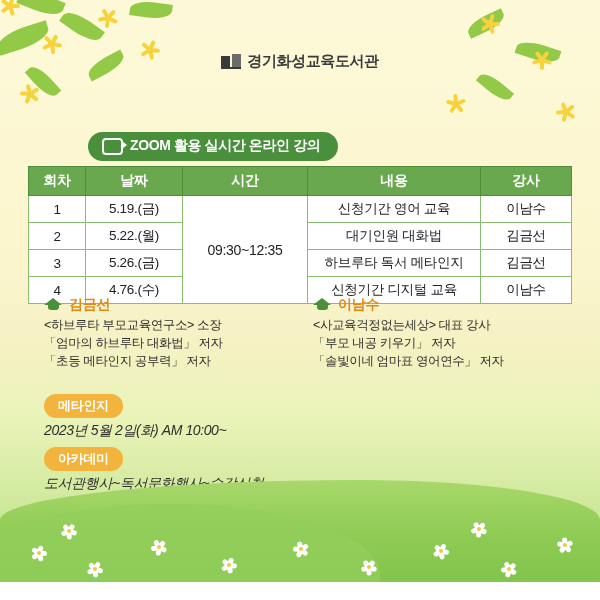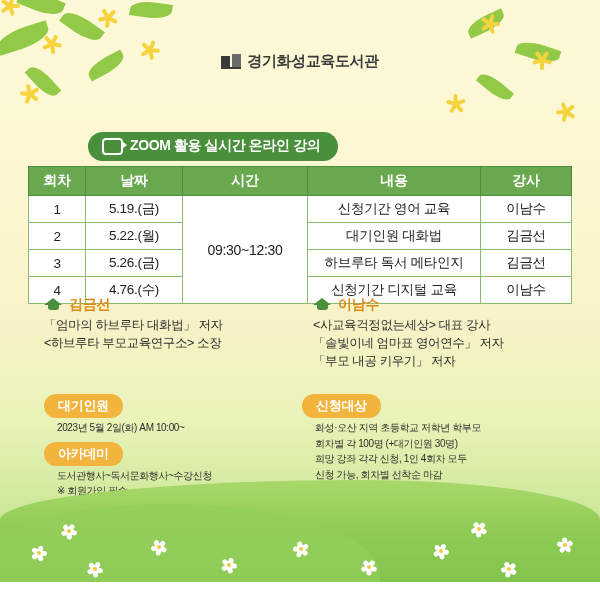--- a/index.html
+++ b/index.html
@@ -104,21 +104,21 @@
   .lec p{margin:1px 0;font-size:12.5px;color:#2d2d2d;letter-spacing:-0.4px;}
   
   .tag{
     display:inline-block;background:#f2b43c;color:#ffffff;border-radius:13px;
     padding:3px 14px;font-size:13px;font-weight:bold;letter-spacing:-0.3px;
   }
   .tag.green{background:#4a8f3c;}
   .left-col{position:absolute;top:394px;left:44px;width:240px;}
   .right-col{position:absolute;top:394px;left:302px;width:268px;}
   .blk{margin-bottom:7px;}
-  .blk p{margin:2px 13px;font-size:10px;color:#2d2d2d;letter-spacing:-0.4px;line-height:1.35;}
+  .blk p{margin:2px 0;font-size:14px;color:#2d2d2d;letter-spacing:-0.4px;line-height:1.35;font-style:italic;}
   .blk .tagrow{margin-bottom:3px;}
   .phone-row{
     display:flex;align-items:center;gap:8px;margin-top:4px;
   }
   .phone-num{font-size:16px;font-weight:bold;color:#2d2d2d;letter-spacing:-0.3px;}
   .ph-ico{
     width:15px;height:15px;border-radius:50%;background:#4a8f3c;position:relative;flex:none;
   }
   .ph-ico:after{
     content:"";position:absolute;left:4px;top:4px;width:7px;height:7px;
@@ -242,21 +242,21 @@
         <th style="width:92px">날짜</th>
         <th style="width:120px">시간</th>
         <th>내용</th>
         <th style="width:86px">강사</th>
       </tr>
     </thead>
     <tbody>
       <tr>
         <td>1</td>
         <td>5.19.(금)</td>
-        <td class="timecell" rowspan="4">09:30~12:30</td>
+        <td class="timecell" rowspan="4">09:30~12:35</td>
         <td>신청기간 영어 교육</td>
         <td>이남수</td>
       </tr>
       <tr>
         <td>2</td>
         <td>5.22.(월)</td>
         <td>대기인원 대화법</td>
         <td>김금선</td>
       </tr>
       <tr>
@@ -273,62 +273,47 @@
       </tr>
     </tbody>
   </table>
 
   <div class="lecturers">
     <div class="lec">
       <div class="lec-head">
         <span class="cap-ico"></span>
         <span>김금선</span>
       </div>
+      <p>&lt;하브루타 부모교육연구소&gt; 소장</p>
       <p>「엄마의 하브루타 대화법」 저자</p>
-      <p>&lt;하브루타 부모교육연구소&gt; 소장</p>
+      <p>「초등 메타인지 공부력」 저자</p>
     </div>
     <div class="lec">
       <div class="lec-head">
         <span class="cap-ico"></span>
         <span>이남수</span>
       </div>
       <p>&lt;사교육걱정없는세상&gt; 대표 강사</p>
+      <p>「부모 내공 키우기」 저자</p>
       <p>「솔빛이네 엄마표 영어연수」 저자</p>
-      <p>「부모 내공 키우기」 저자</p>
     </div>
   </div>
 
   <div class="left-col">
     <div class="blk">
-      <div class="tagrow"><span class="tag">대기인원</span></div>
+      <div class="tagrow"><span class="tag">메타인지</span></div>
       <p>2023년 5월 2일(화) AM 10:00~</p>
     </div>
     <div class="blk">
       <div class="tagrow"><span class="tag">아카데미</span></div>
       <p>도서관행사~독서문화행사~수강신청</p>
       <p>※ 회원가입 필수</p>
     </div>
   </div>
 
-  <div class="right-col">
-    <div class="blk">
-      <div class="tagrow"><span class="tag">신청대상</span></div>
-      <p>화성·오산 지역 초등학교 저학년 학부모</p>
-      <p>회차별 각 100명 (+대기인원 30명)</p>
-      <p>희망 강좌 각각 신청, 1인 4회차 모두</p>
-      <p>신청 가능, 회차별 선착순 마감</p>
-    </div>
-    <div class="blk">
-      <div class="phone-row">
-        <span class="tag green">안내문의</span>
-        <span class="ph-ico"></span>
-        <span class="phone-num">031) 369-5731</span>
-      </div>
-    </div>
-  </div>
 
   <div class="green-hill">
     <div class="hill-shade"></div>
   </div>
   <div class="white-strip"></div>
 
   <div class="flower" style="left:30px;bottom:38px;">
     <span style="transform:rotate(0deg)"></span>
       <span style="transform:rotate(72deg)"></span>
       <span style="transform:rotate(144deg)"></span>

